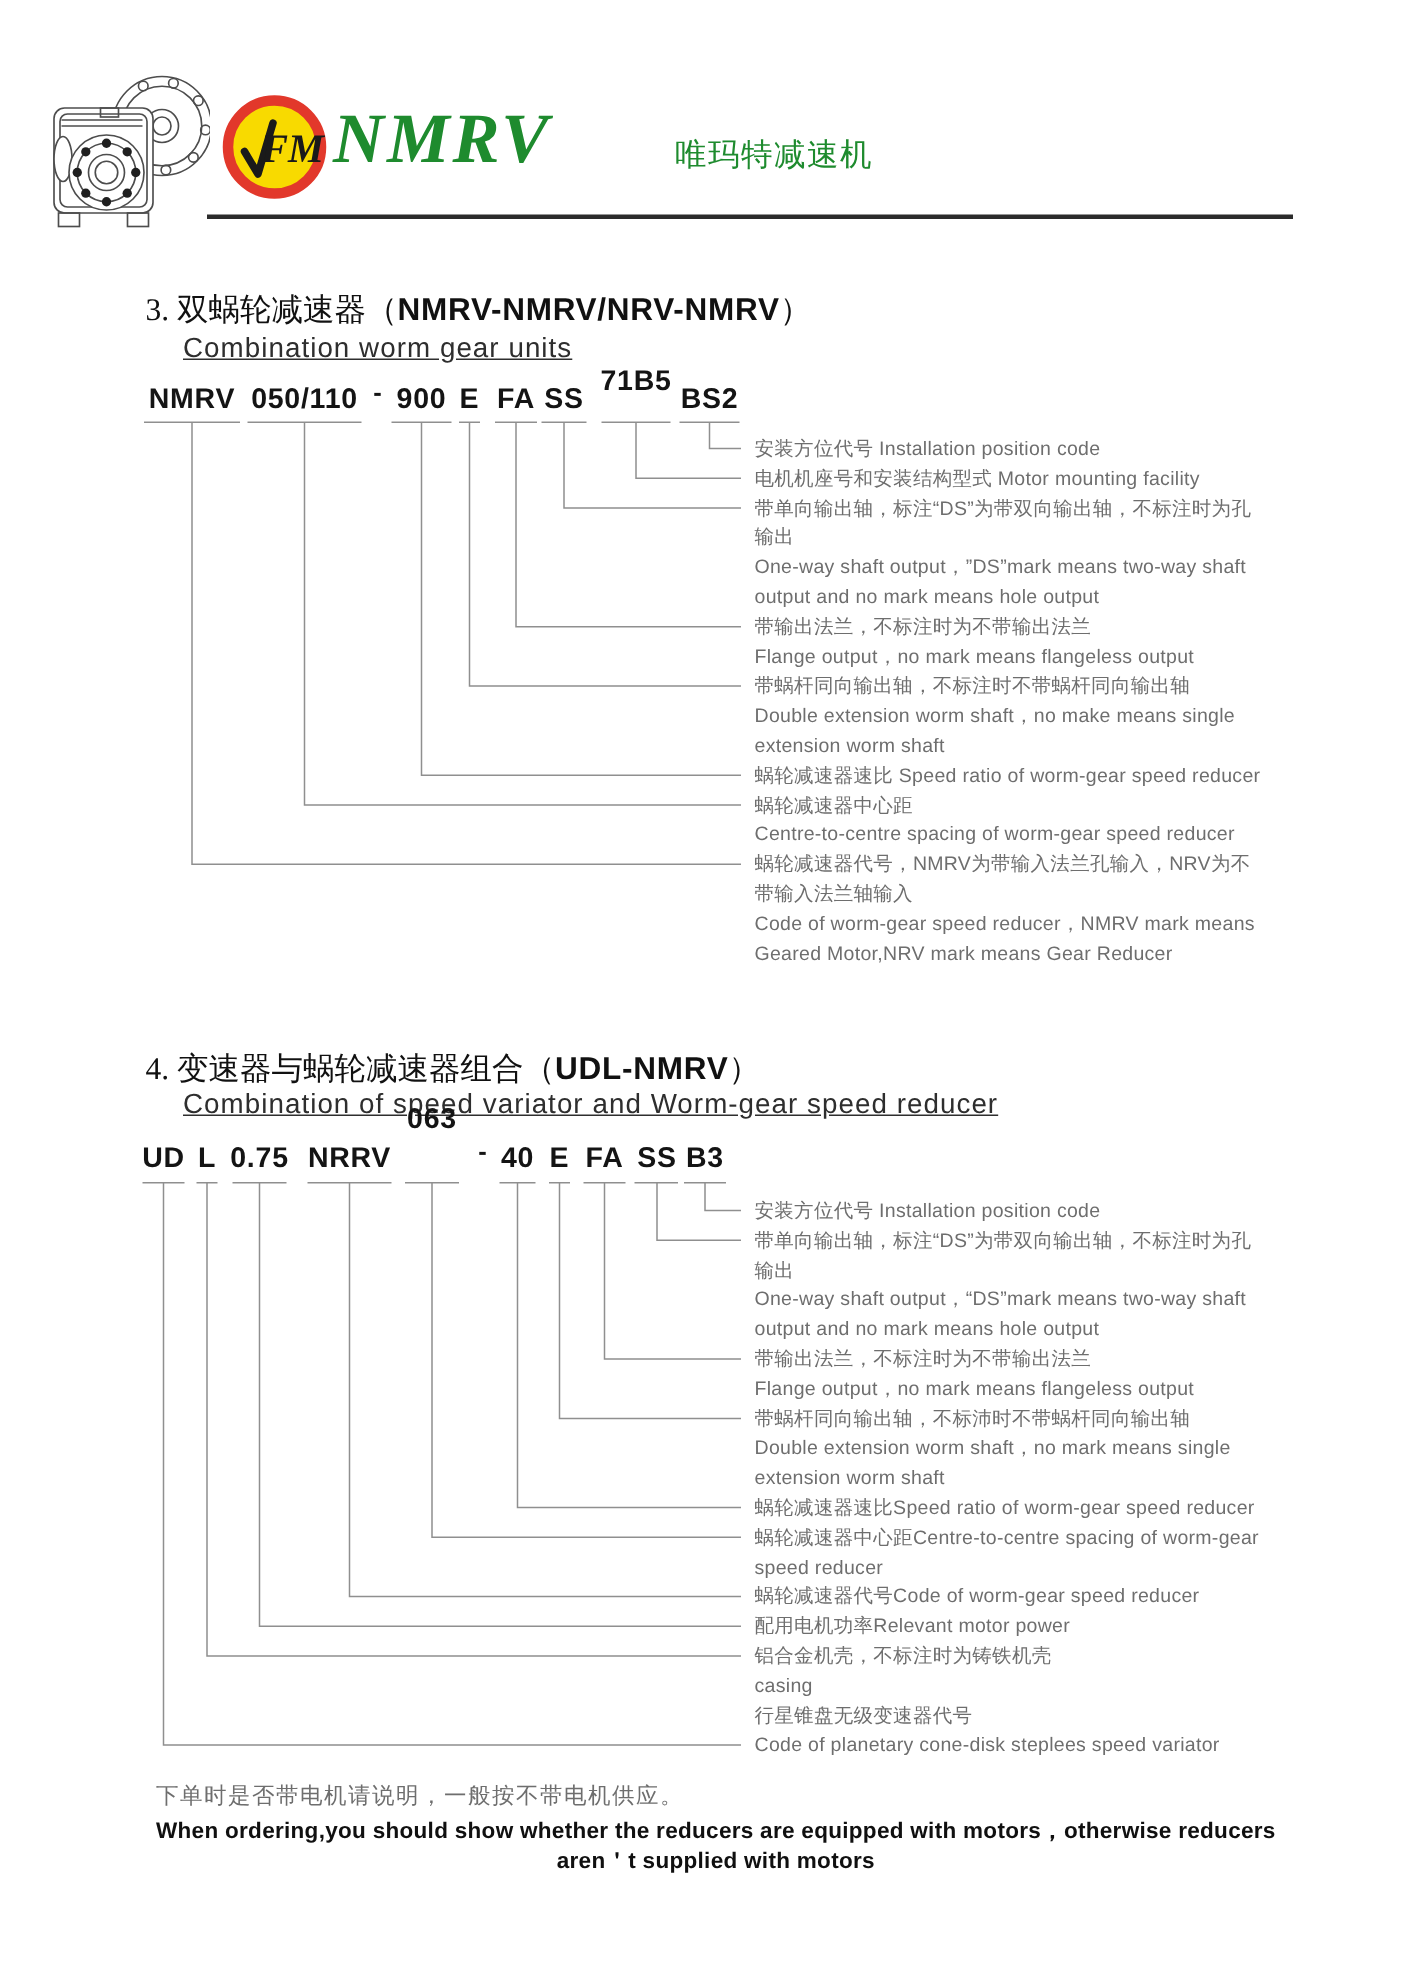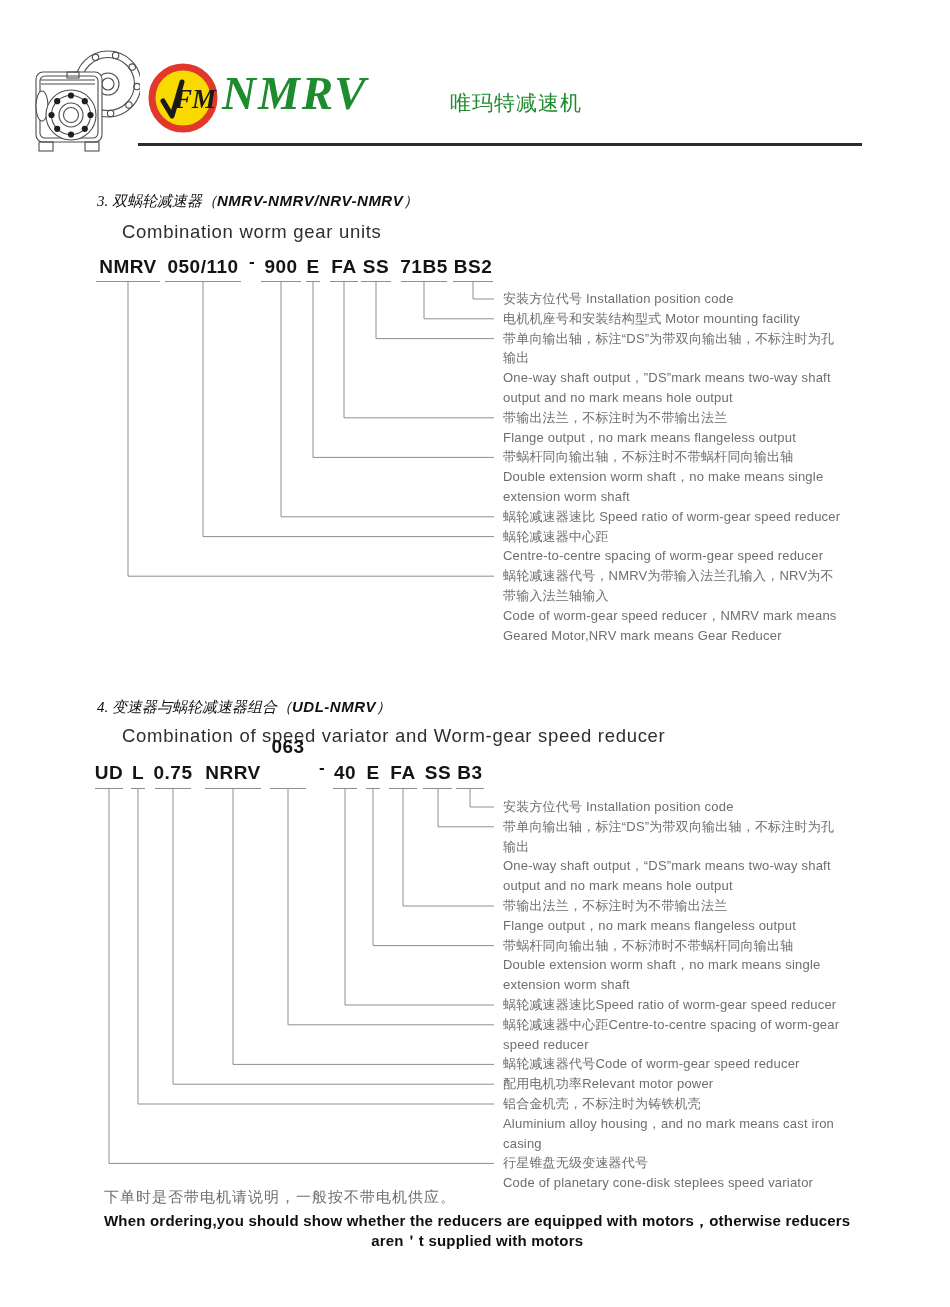--- a/index.html
+++ b/index.html
@@ -7,24 +7,24 @@
         font-family:"Liberation Sans",sans-serif;color:#1a1a1a;}
   .abs{position:absolute;}
 
   
   .brand{position:absolute;left:222px;top:66px;font-family:"Liberation Serif",serif;
          font-style:italic;font-weight:600;font-size:47px;color:#1e8b2e;letter-spacing:2px;}
   .brand-cn{position:absolute;left:450px;top:89px;font-size:21px;color:#1e8b2e;letter-spacing:1px;}
   .head-rule{position:absolute;left:138px;top:143px;width:810px;height:3px;background:#2b2b2b;}
 
   
-  .sec-h{position:absolute;font-size:15px;color:#111;white-space:nowrap;font-style:italic;}
+  .sec-h{position:absolute;font-size:21px;color:#111;white-space:nowrap;}
   .h-cn{font-family:"Liberation Serif",serif;}
   .h-code{font-family:"Liberation Sans",sans-serif;font-weight:bold;letter-spacing:.5px;}
-  .sec-sub{position:absolute;font-size:18.5px;letter-spacing:.7px;color:#2e2e2e;white-space:nowrap;}
+  .sec-sub{position:absolute;font-size:18.5px;letter-spacing:.7px;color:#2e2e2e;white-space:nowrap;text-decoration:underline;}
 
   
   .code-seg{position:absolute;transform:translateX(-50%);font-weight:bold;font-size:19px;
             color:#141414;letter-spacing:.5px;white-space:nowrap;}
   .code-dash{font-size:17px;}
 
   
   .labels{position:absolute;left:503px;width:430px;font-size:13px;line-height:19.8px;
           color:#6e6e6e;letter-spacing:.2px;white-space:nowrap;}
   .labels div{height:19.8px;}
@@ -146,21 +146,21 @@
   <div class="sec-sub" style="left:122px;top:221px">Combination worm gear units</div>
 
   <div>
     <span class="code-seg" style="left:128px;top:256px">NMRV</span>
     <span class="code-seg" style="left:203px;top:256px">050/110</span>
     <span class="code-seg code-dash" style="left:252px;top:252px">-</span>
     <span class="code-seg" style="left:281px;top:256px">900</span>
     <span class="code-seg" style="left:313px;top:256px">E</span>
     <span class="code-seg" style="left:344px;top:256px">FA</span>
     <span class="code-seg" style="left:376px;top:256px">SS</span>
-    <span class="code-seg" style="left:424px;top:256px">71B5</span>
+    <span class="code-seg" style="left:424px;top:244px">71B5</span>
     <span class="code-seg" style="left:473px;top:256px">BS2</span>
   </div>
 
   <div class="labels" style="top:289px">
     <div>安装方位代号 Installation position code</div>
     <div>电机机座号和安装结构型式 Motor mounting facility</div>
     <div>带单向输出轴，标注“DS”为带双向输出轴，不标注时为孔</div>
     <div>输出</div>
     <div>One-way shaft output，”DS”mark means two-way shaft</div>
     <div>output and no mark means hole output</div>
@@ -207,21 +207,20 @@
     <div>Flange output，no mark means flangeless output</div>
     <div>带蜗杆同向输出轴，不标沛时不带蜗杆同向输出轴</div>
     <div>Double extension worm shaft，no mark means single</div>
     <div>extension worm shaft</div>
     <div>蜗轮减速器速比Speed ratio of worm-gear speed reducer</div>
     <div>蜗轮减速器中心距Centre-to-centre spacing of worm-gear</div>
     <div>speed reducer</div>
     <div>蜗轮减速器代号Code of worm-gear speed reducer</div>
     <div>配用电机功率Relevant motor power</div>
     <div>铝合金机壳，不标注时为铸铁机壳</div>
-    <div>Aluminium alloy housing，and no mark means cast iron</div>
     <div>casing</div>
     <div>行星锥盘无级变速器代号</div>
     <div>Code of planetary cone-disk steplees speed variator</div>
   </div>
 
   <div class="foot-cn">下单时是否带电机请说明，一般按不带电机供应。</div>
   <div class="foot-en">
     <div>When ordering,you should show whether the reducers are equipped with motors，otherwise reducers</div>
     <div>aren＇t supplied with motors</div>
   </div>

